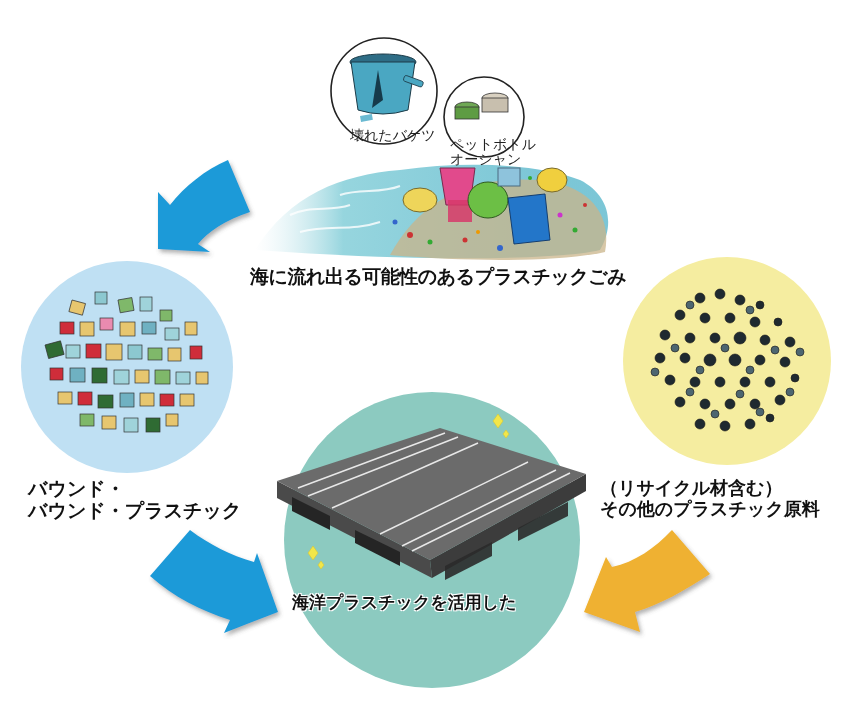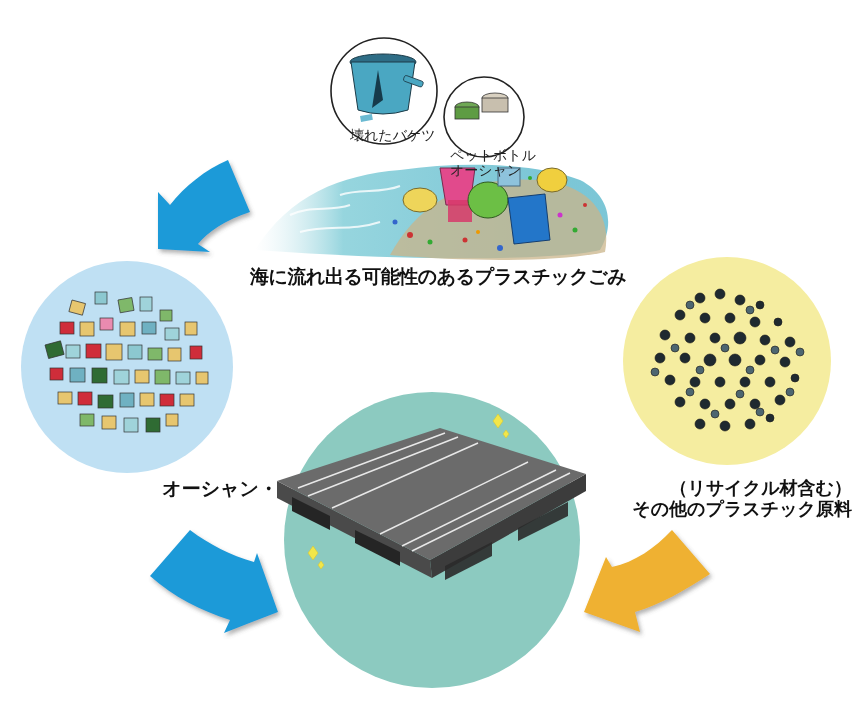--- a/index.html
+++ b/index.html
@@ -1,29 +1,29 @@
 <!DOCTYPE html>
 <html><head>
 <meta charset="utf-8">
 <style>
   html, body { margin:0; padding:0; background:#ffffff; }
   body { width:852px; height:726px; position:relative; overflow:hidden;
          font-family:"DejaVu Sans", "Liberation Sans", sans-serif; }
   .layer { position:absolute; left:0; top:0; width:852px; height:726px; }
-  .label { position:absolute; color:#111; font-weight:bold; text-align:right;
+  .label { position:absolute; color:#111; font-weight:bold; text-align:left;
            white-space:nowrap; line-height:1.15; }
   .small-label { position:absolute; color:#222; font-size:14px; text-align:center;
                  white-space:nowrap; line-height:1.1; }
   #caption-top { left:250px; top:266px; width:362px; font-size:19px; letter-spacing:-0.5px; }
   #label-ocean { left:28px; top:478px; width:250px; font-size:19px; }
   #label-other { left:600px; top:478px; width:252px; font-size:18px; }
   #label-pallet { left:292px; top:593px; width:280px; font-size:17px;
                   text-shadow: -1px -1px 0 #fff, 1px -1px 0 #fff, -1px 1px 0 #fff, 1px 1px 0 #fff; }
   #label-bucket { left:350px; top:128px; width:70px; }
-  #label-cap { left:450px; top:148px; width:70px; }
+  #label-cap { left:450px; top:137px; width:70px; }
 </style>
 </head>
 <body>
 
 <svg class="layer" viewBox="0 0 852 726" xmlns="http://www.w3.org/2000/svg">
   <defs>
     <filter id="shadow" x="-20%" y="-20%" width="140%" height="140%">
       <feDropShadow dx="2" dy="3" stdDeviation="2" flood-color="#555" flood-opacity="0.45"></feDropShadow>
     </filter>
     <linearGradient id="sea" x1="0" y1="0" x2="1" y2="0">
@@ -245,22 +245,24 @@
   <span>壊れたバケツ</span>
 </div>
 <div class="small-label" id="label-cap">
   <div>ペットボトル</div>
   <div>オーシャン</div>
 </div>
 
 <div class="label" id="caption-top">海に流れ出る可能性のあるプラスチックごみ</div>
 
 <div class="label" id="label-ocean">
-  <div>オーシャン・</div>
+  <div>バウンド・</div>
+  <div>バウンド・プラスチック</div>
 </div>
 
 <div class="label" id="label-other">
   <div>（リサイクル材含む）</div>
   <div>その他のプラスチック原料</div>
 </div>
 
 <div class="label" id="label-pallet">
+  <div>海洋プラスチックを活用した</div>
 </div>
 
 </body></html>

